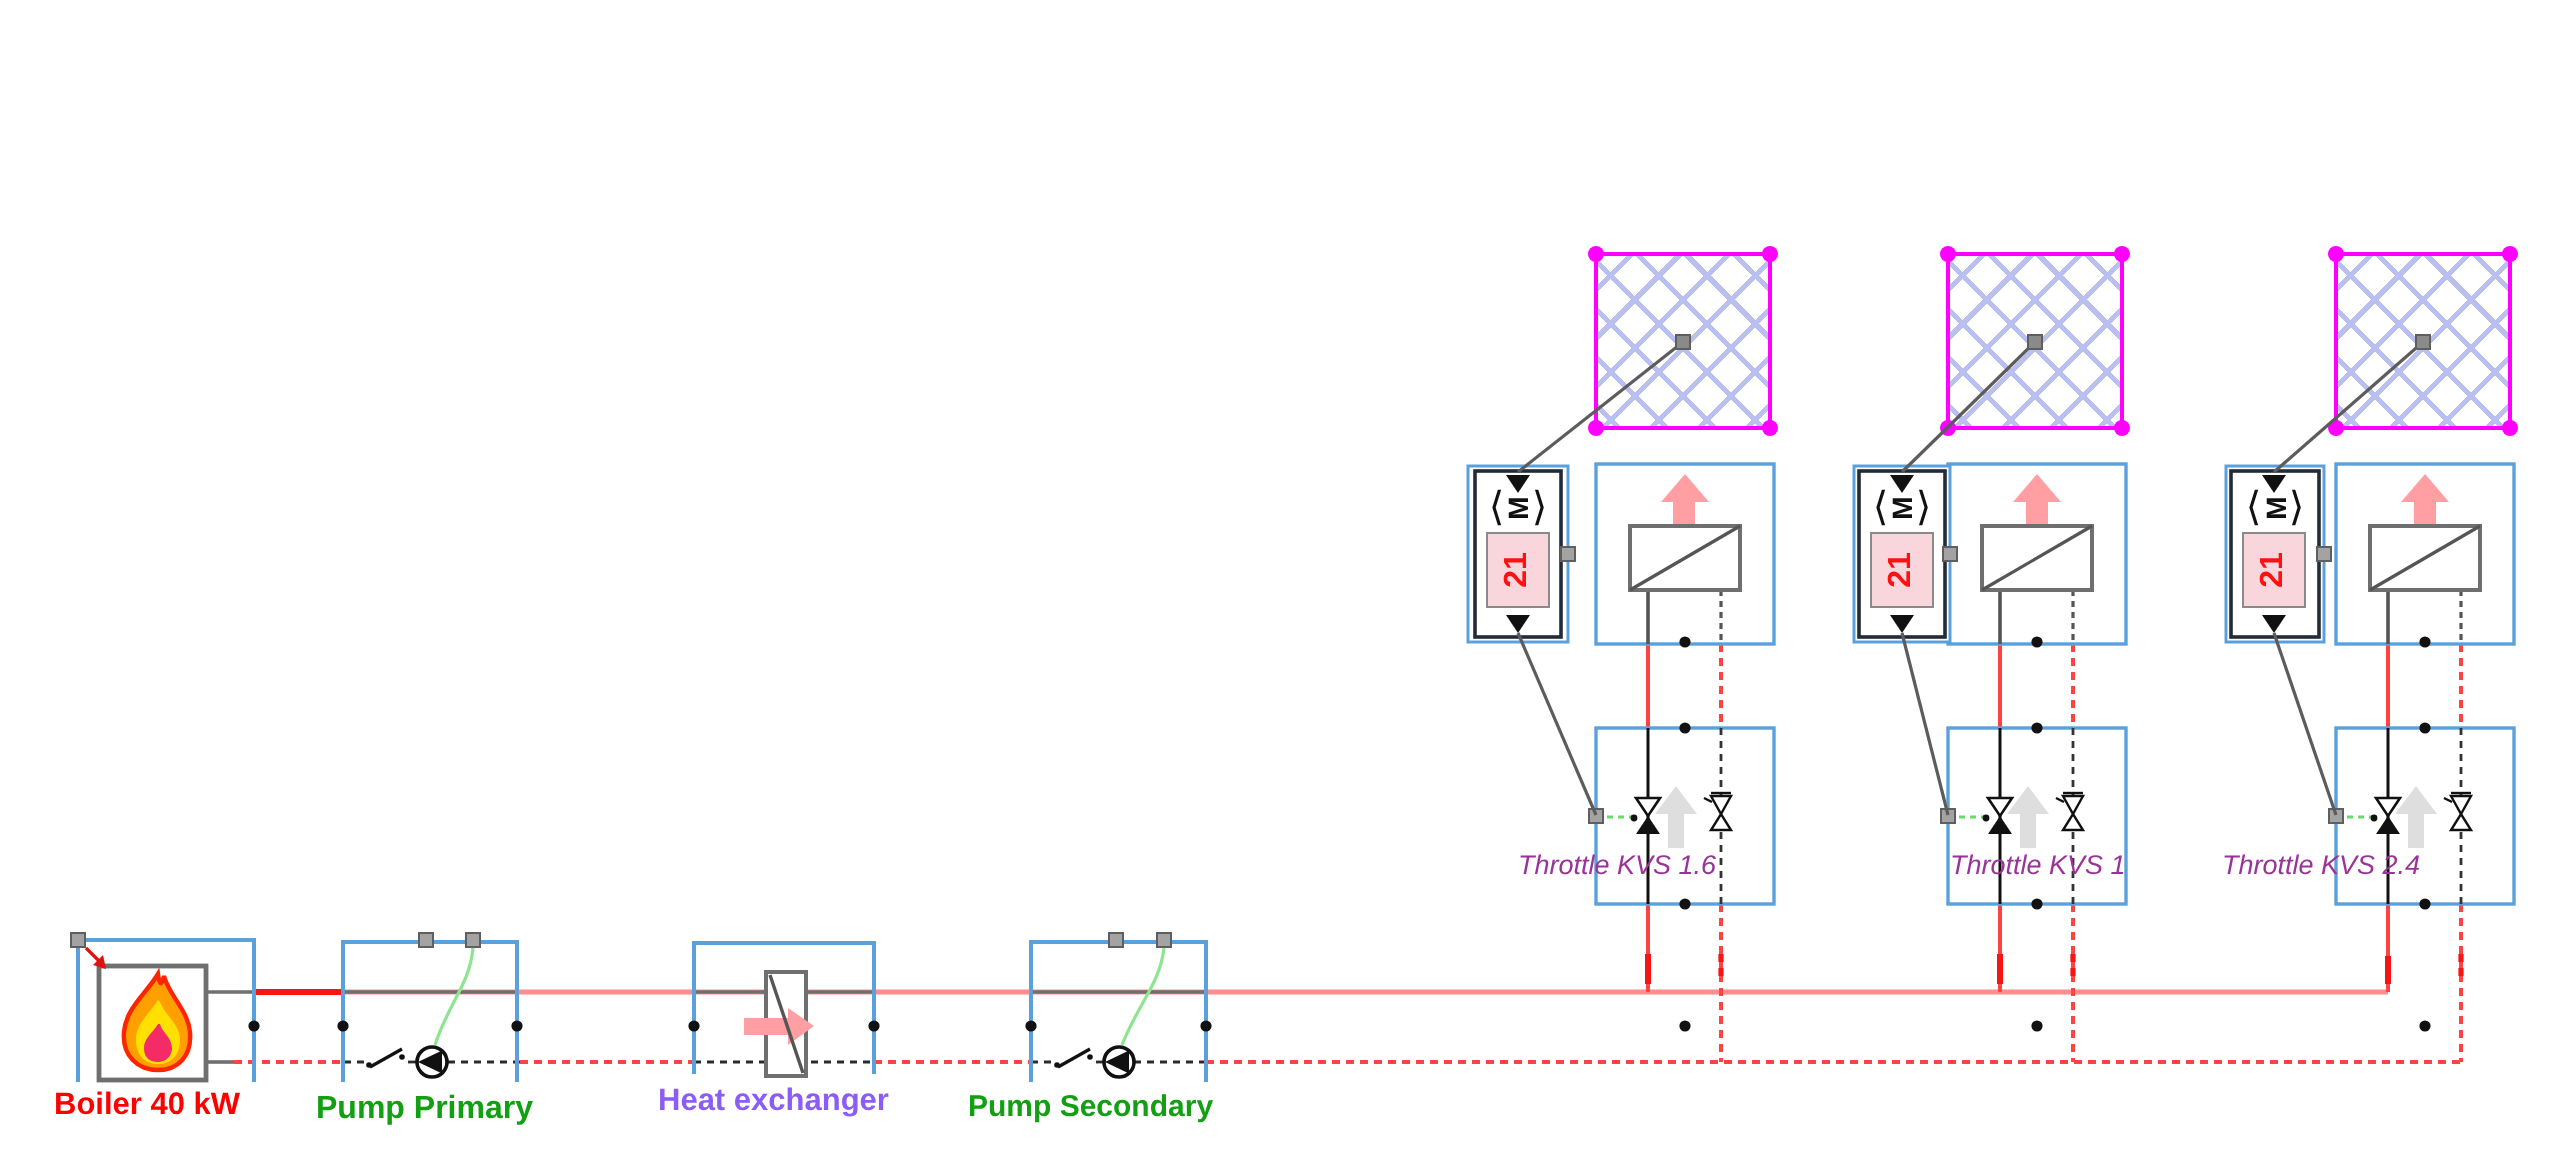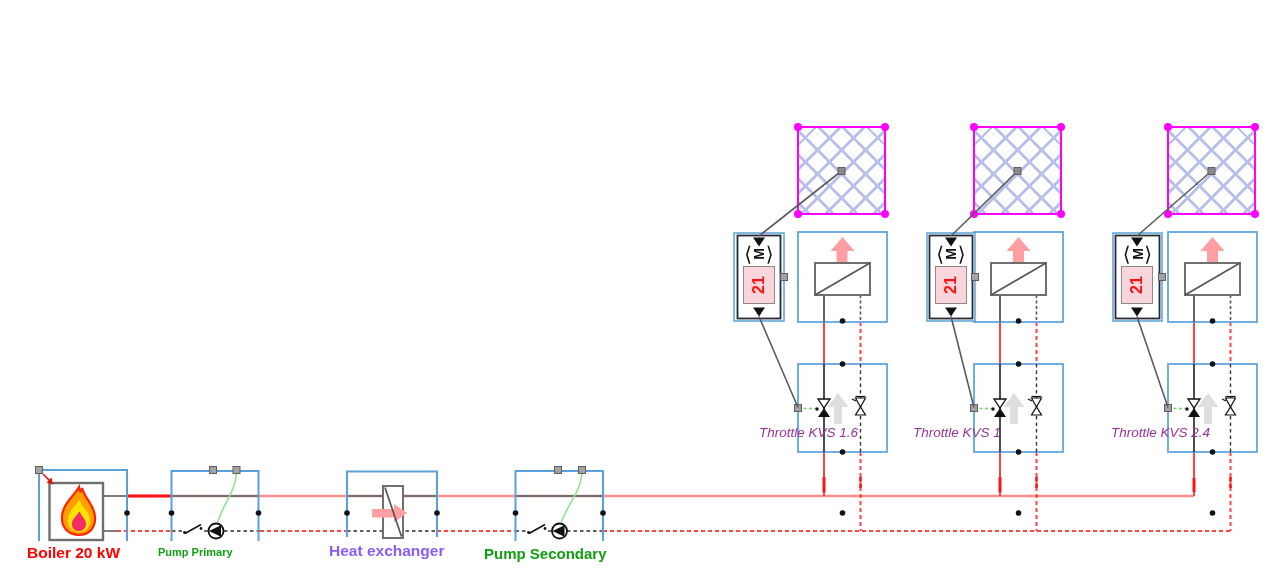--- a/index.html
+++ b/index.html
@@ -23,26 +23,26 @@
   .mrow .brk{font-size:20px;font-weight:400;line-height:20px;}
   .mrow .mglyph{display:inline-block;transform:rotate(-90deg);font-size:14px;font-weight:700;padding:0 1px;}
   .m1{left:737px;width:44px}.m2{left:929px;width:44px}.m3{left:1115px;width:45px}
   .valbox{position:absolute;top:266px;width:30px;height:36px;border:1.5px solid #8a8a8a;background:#f9d5dc;
           display:flex;align-items:center;justify-content:center;z-index:3;}
   .valbox span{display:inline-block;transform:rotate(-90deg);font-size:16px;font-weight:700;color:#ff1111;}
   .v1{left:743px}.v2{left:935px}.v3{left:1121px}
   
   .lbl{position:absolute;font-weight:700;font-size:15.5px;white-space:nowrap;z-index:3;}
   .lbl-boiler{left:27px;top:544px;color:#ff0000;}
-  .lbl-pp{left:158px;top:546px;color:#12a012;font-size:11px;}
+  .lbl-pp{left:158px;top:546px;color:#12a012;font-size:16px;}
   .lbl-hx{left:329px;top:542px;color:#8b5cf6;}
   .lbl-ps{left:484px;top:545px;color:#12a012;font-size:15px;}
   .lbl-throttle{position:absolute;top:425px;color:#993399;font-style:italic;font-weight:400;
                 font-size:13.5px;white-space:nowrap;z-index:3;}
-  .t1{left:759px}.t2{left:913px}.t3{left:1111px}
+  .t1{left:759px}.t2{left:975px}.t3{left:1111px}
 </style>
 </head>
 <body>
 
 <div class="canvas">
 
   <div class="radiator rad1">
     <span class="corner c-tl"></span>
     <span class="corner c-tr"></span>
     <span class="corner c-bl"></span>
@@ -342,21 +342,21 @@
   <div class="valbox v1">
     <span>21</span>
   </div>
   <div class="valbox v2">
     <span>21</span>
   </div>
   <div class="valbox v3">
     <span>21</span>
   </div>
 
-  <div class="lbl lbl-boiler">Boiler 20 kW</div>
+  <div class="lbl lbl-boiler">Boiler 40 kW</div>
   <div class="lbl lbl-pp">Pump Primary</div>
   <div class="lbl lbl-hx">Heat exchanger</div>
   <div class="lbl lbl-ps">Pump Secondary</div>
   <div class="lbl-throttle t1">Throttle KVS 1.6</div>
   <div class="lbl-throttle t2">Throttle KVS 1</div>
   <div class="lbl-throttle t3">Throttle KVS 2.4</div>
 
 </div>
 
 </body></html>

